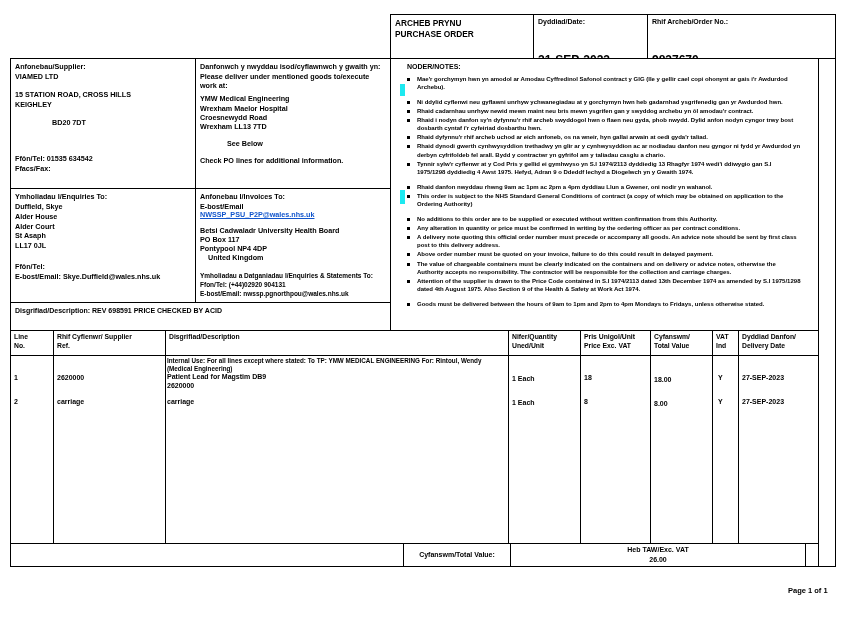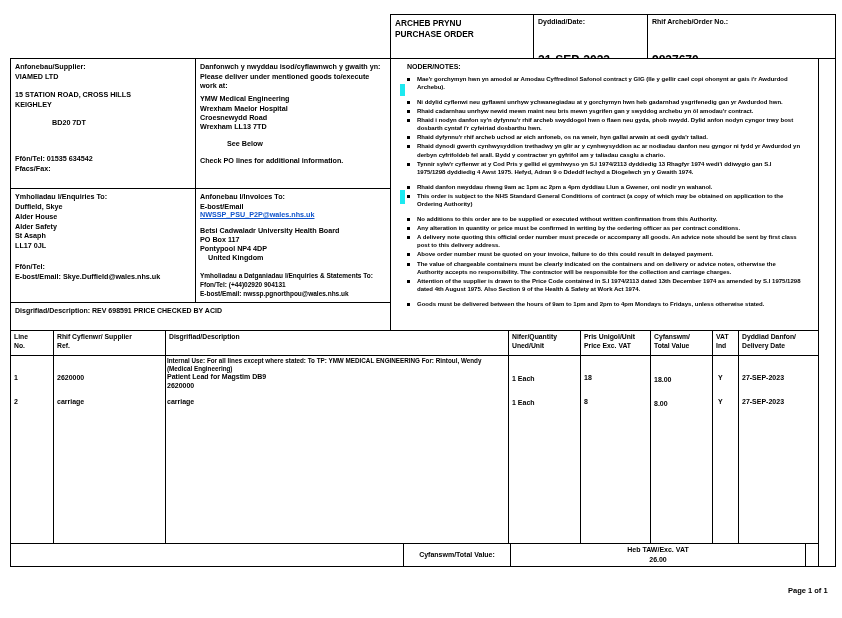--- a/index.html
+++ b/index.html
@@ -133,21 +133,21 @@
 
   <div class="box" style="left:818px;top:58px;width:18px;height:509px;"></div>
 
   <div class="cyan" style="left:400px;top:84px;width:5px;height:12px;"></div>
   <div class="cyan" style="left:400px;top:190px;width:5px;height:14px;"></div>
 
   <div class="box" style="left:10px;top:188px;width:186px;height:115px;">
     <div class="t f72" style="left:4px;top:3px;">Ymholiadau I/Enquiries To:</div>
     <div class="t f72" style="left:4px;top:13px;">Duffield, Skye</div>
     <div class="t f72" style="left:4px;top:23px;">Alder House</div>
-    <div class="t f72" style="left:4px;top:33px;">Alder Safety</div>
+    <div class="t f72" style="left:4px;top:33px;">Alder Court</div>
     <div class="t f72" style="left:4px;top:42px;">St Asaph</div>
     <div class="t f72" style="left:4px;top:52px;">LL17 0JL</div>
     <div class="t f72" style="left:4px;top:73px;">Ffôn/Tel:</div>
     <div class="t f72" style="left:4px;top:83px;"><span>E-bost/Email:</span>&nbsp;<span>Skye.Duffield@wales.nhs.uk</span></div>
   </div>
 
   <div class="box" style="left:195px;top:188px;width:196px;height:115px;">
     <div class="t f72" style="left:4px;top:3px;">Anfonebau I/Invoices To:</div>
     <div class="t f72" style="left:4px;top:13px;">E-bost/Email</div>
     <div class="t f72 link" style="left:4px;top:21px;">NWSSP_PSU_P2P@wales.nhs.uk</div>

